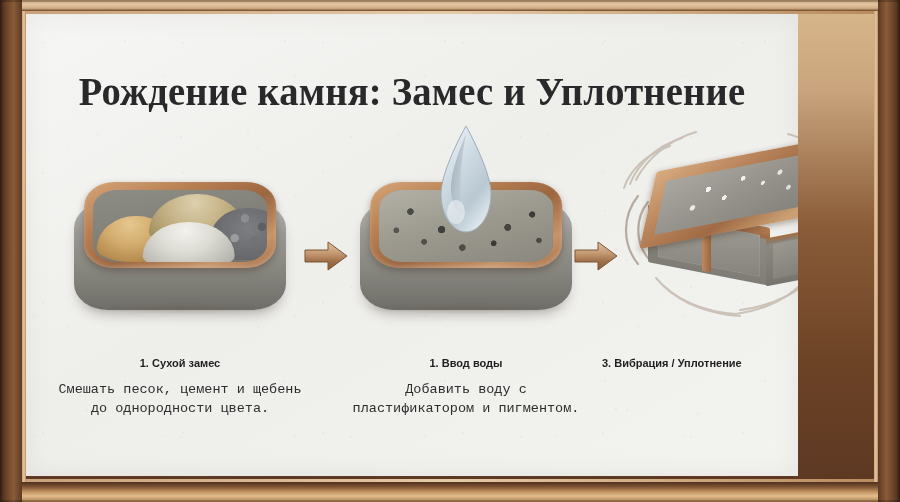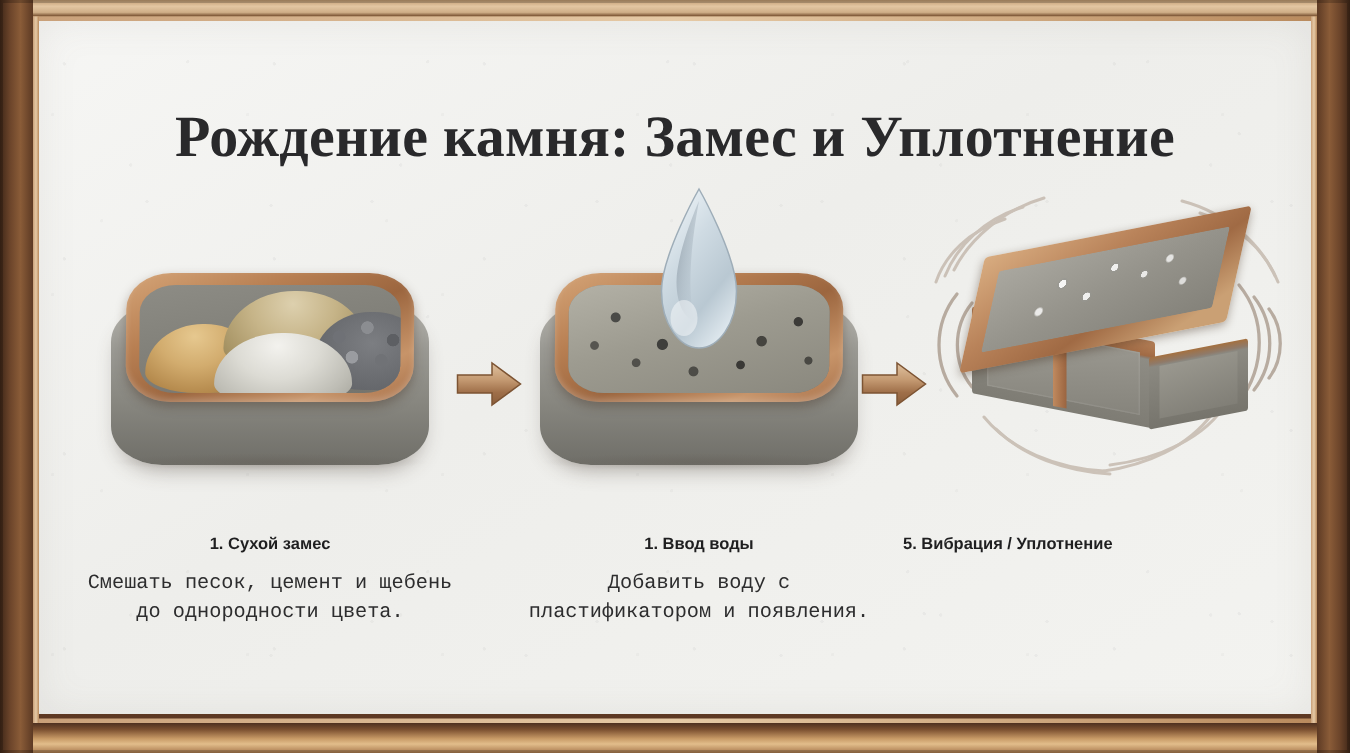--- a/index.html
+++ b/index.html
@@ -33,21 +33,21 @@
   }
   .frame-right{
     position:absolute;right:0;top:0;width:22px;height:502px;
     background:linear-gradient(90deg,#5d3a24 0%,#8a5c38 38%,#6b442a 70%,#3f2718 100%);
   }
   .bronze-line{
     position:absolute;
     background:linear-gradient(90deg,#c9a079,#e6caa6,#b98a5d);
   }
   .canvas{
-    position:absolute;left:26px;top:14px;width:848px;height:462px;
+    position:absolute;left:26px;top:14px;width:772px;height:462px;
     background:#f2f2ef;
     background-image:
       radial-gradient(circle at 12% 22%, rgba(0,0,0,.035) 0 1px, transparent 1.2px),
       radial-gradient(circle at 34% 64%, rgba(0,0,0,.03) 0 1px, transparent 1.2px),
       radial-gradient(circle at 62% 16%, rgba(0,0,0,.03) 0 1px, transparent 1.2px),
       radial-gradient(circle at 81% 47%, rgba(0,0,0,.035) 0 1px, transparent 1.2px),
       radial-gradient(circle at 48% 86%, rgba(0,0,0,.03) 0 1px, transparent 1.2px),
       radial-gradient(circle at 22% 74%, rgba(0,0,0,.025) 0 1px, transparent 1.2px),
       radial-gradient(circle at 91% 82%, rgba(0,0,0,.03) 0 1px, transparent 1.2px),
       radial-gradient(circle at 7% 52%, rgba(0,0,0,.025) 0 1px, transparent 1.2px),
@@ -320,21 +320,21 @@
       </div>
     </div>
 
     <div class="cap c1">
       <p class="cap-h">1. Сухой замес</p>
       <p class="cap-b">Смешать песок, цемент и щебень до однородности цвета.</p>
     </div>
 
     <div class="cap c2">
       <p class="cap-h">1. Ввод воды</p>
-      <p class="cap-b">Добавить воду с пластификатором и появления.</p>
+      <p class="cap-b">Добавить воду с пластификатором и пигментом.</p>
     </div>
 
     <div class="cap c3">
-      <p class="cap-h">5. Вибрация / Уплотнение</p>
+      <p class="cap-h">3. Вибрация / Уплотнение</p>
     </div>
 
   </div>
 </div>
 
 </body></html>

